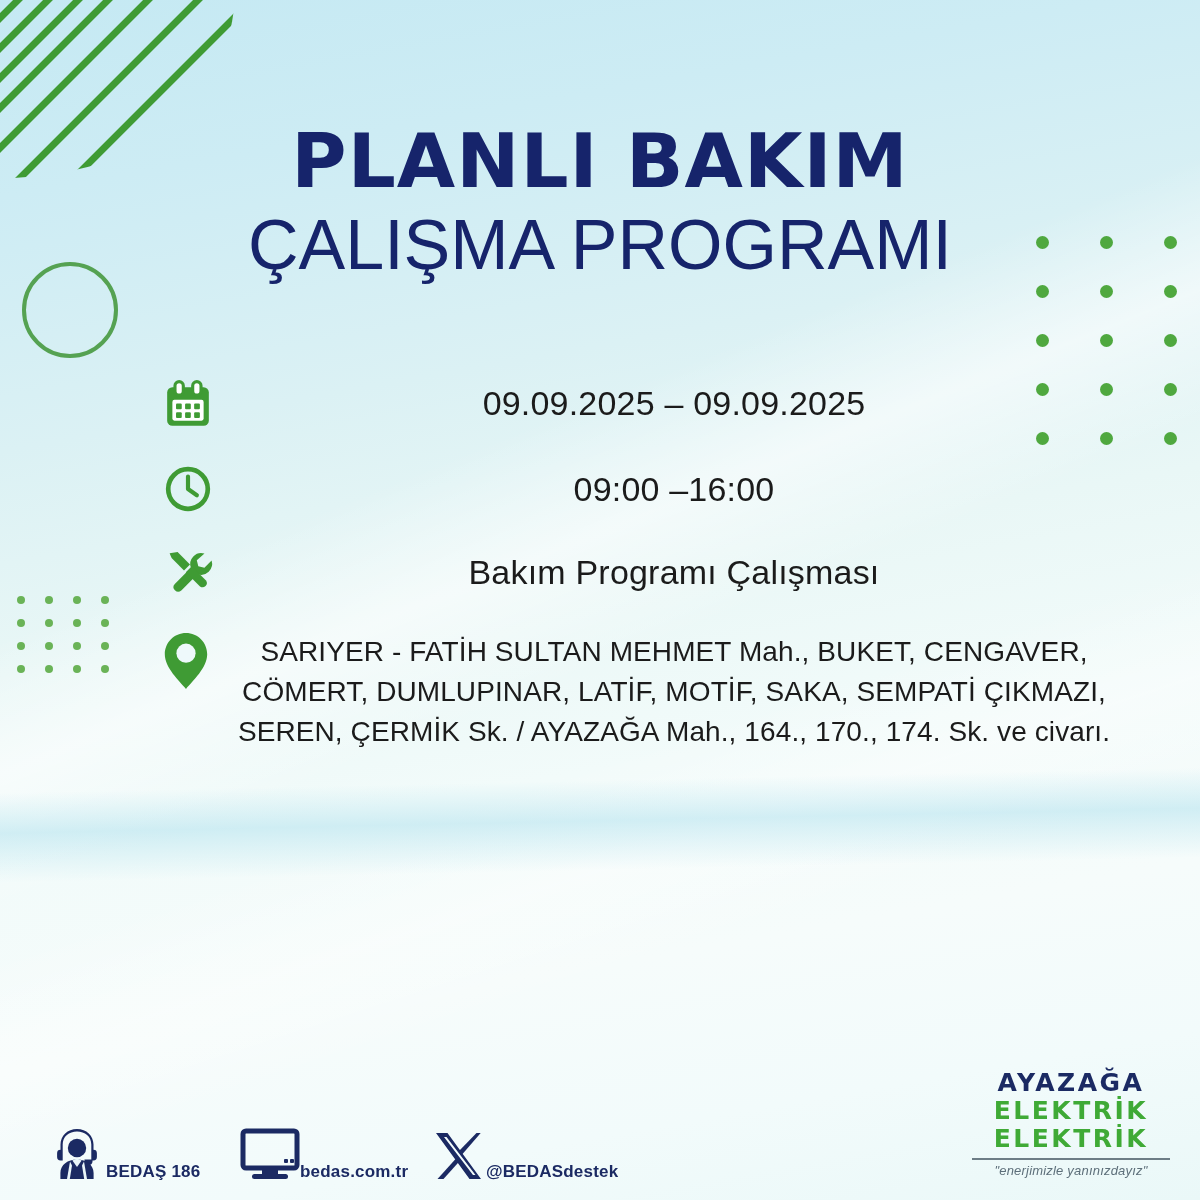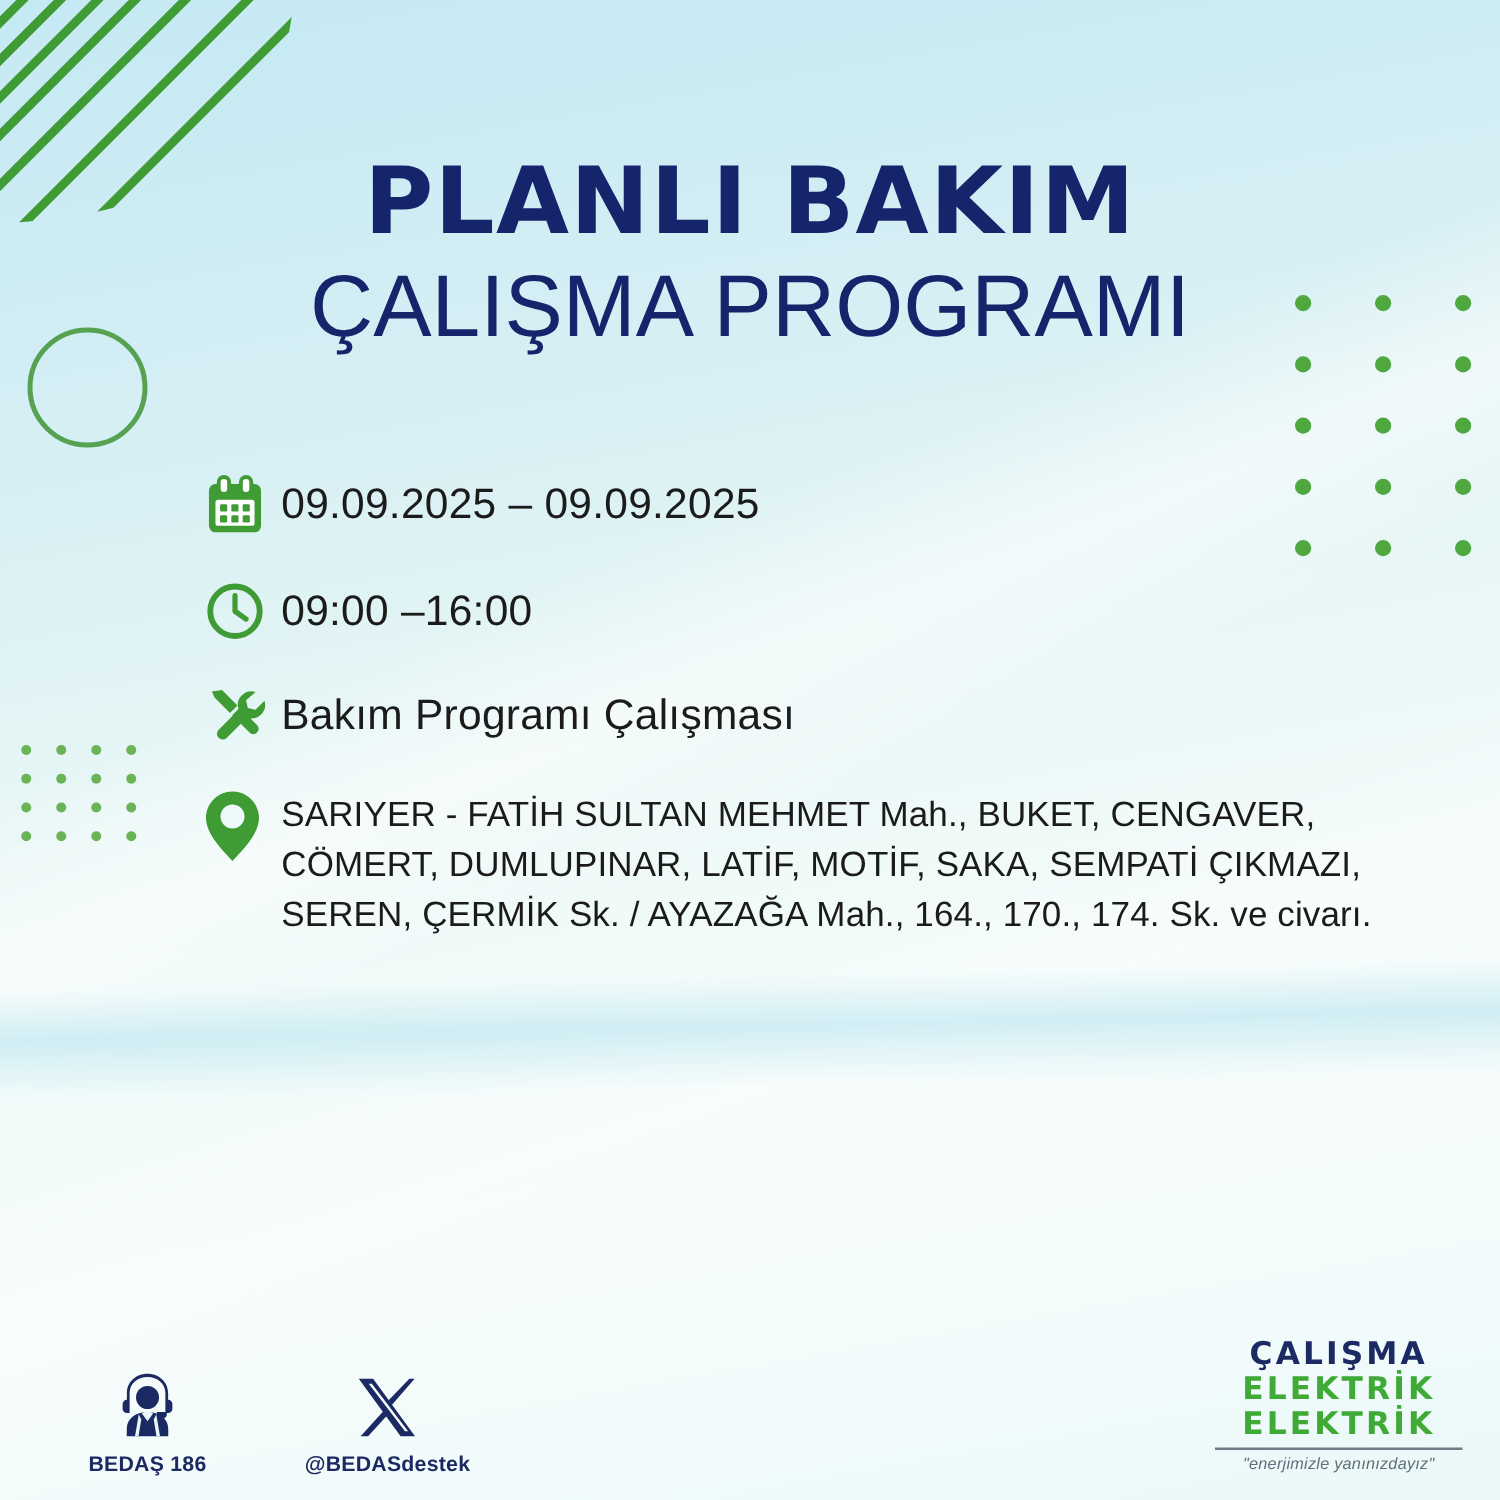--- a/index.html
+++ b/index.html
@@ -120,20 +120,21 @@
     line-height: 1.0;
     font-family: "Liberation Sans", sans-serif;
   }
 
   
   .info {
     position: absolute;
     left: 163px;
     top: 378px;
     width: 960px;
+    text-align: center;
   }
   .row {
     display: flex;
     align-items: flex-start;
     margin-bottom: 26px;
   }
   .row .ico {
     flex: 0 0 62px;
     width: 62px;
     height: 58px;
@@ -171,22 +172,21 @@
   .contacts {
     position: absolute;
     left: 48px;
     bottom: 18px;
     display: flex;
     align-items: flex-end;
     gap: 52px;
   }
   .contact {
     display: flex;
-    flex-direction: column;
-    align-items: center;
+    align-items: flex-end;
     width: 140px;
   }
   .contact .cico {
     height: 58px;
     display: flex;
     align-items: flex-end;
     justify-content: center;
   }
   .contact .clabel {
     margin-top: 10px;
@@ -375,38 +375,50 @@
               <path d="M29 33.6 c-9.2 0 -16.6 5.2 -16.6 13.5 V53 h33.2 v-5.9 c0 -8.3 -7.4 -13.5 -16.6 -13.5 Z"></path>
             </g>
             <path d="M24.4 34.6 L29 41.0 L33.6 34.6 L29 32.4 Z" fill="#eaf6fa"></path>
             <path d="M22.0 35.4 L19.0 53 h2.8 l2.2 -13.4 Z" fill="#eaf6fa"></path>
             <path d="M36.0 35.4 L39.0 53 h-2.8 l-2.2 -13.4 Z" fill="#eaf6fa"></path>
           </svg>
         </div>
         <div class="clabel">BEDAŞ 186</div>
       </div>
 
+      <div class="contact">
+        <div class="cico">
+          <svg width="60" height="54" viewBox="0 0 60 54">
+            <rect x="3" y="3" width="54" height="37" rx="3" fill="none" stroke="#1b2a63" stroke-width="5"></rect>
+            <rect x="44" y="31" width="4" height="4" rx="1" fill="#1b2a63"></rect>
+            <rect x="50" y="31" width="4" height="4" rx="1" fill="#1b2a63"></rect>
+            <rect x="22" y="40" width="16" height="7" fill="#1b2a63"></rect>
+            <rect x="12" y="46" width="36" height="5" rx="2.5" fill="#1b2a63"></rect>
+          </svg>
+        </div>
+        <div class="clabel">bedas.com.tr</div>
+      </div>
 
       <div class="contact">
         <div class="cico">
           <svg width="54" height="52" viewBox="0 0 54 52">
             <g fill="#1b2a63">
               <path d="M4 3 h11.5 L49 49 H37.5 Z M12 7 L41 45 h2.5 L14.5 7 Z"></path>
               <path d="M5.5 49 L24 28.5 l2.8 3.6 L11.5 49 Z"></path>
               <path d="M27.5 20.5 L44.5 3 h4.2 L30.3 24.2 Z"></path>
             </g>
           </svg>
         </div>
         <div class="clabel">@BEDASdestek</div>
       </div>
 
     </div>
 
     <div class="brand">
-      <div class="brand-line brand-1">ÇALIŞMA</div>
+      <div class="brand-line brand-1">AYAZAĞA</div>
       <div class="brand-line brand-2">ELEKTRİK</div>
       <div class="brand-line brand-3">ELEKTRİK</div>
       <div class="brand-rule"></div>
       <div class="brand-tag">"enerjimizle yanınızdayız"</div>
     </div>
 
   </div>
 
 </div>
 

